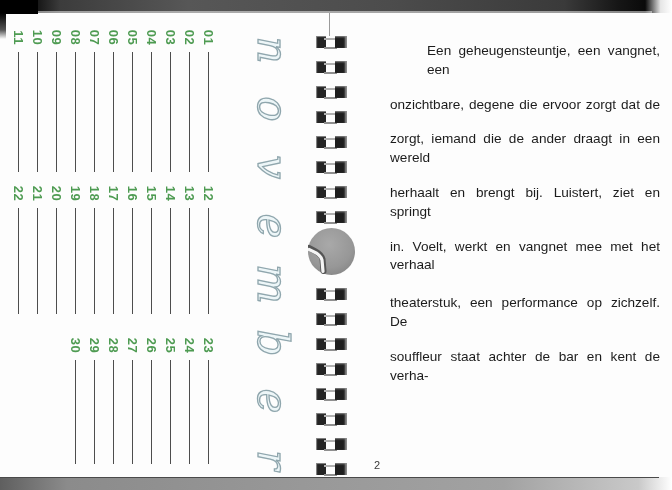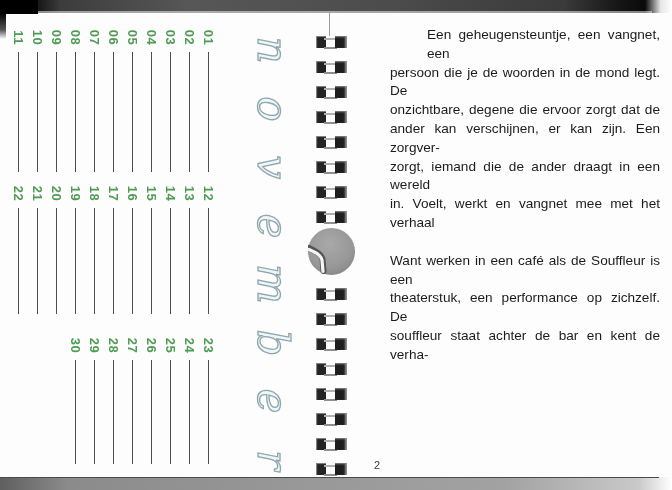--- a/index.html
+++ b/index.html
@@ -51,21 +51,21 @@
   .hole-l{position:absolute;left:0;top:1px;width:10px;height:12px;background:#242424;box-shadow:inset 1px 1px 1px #8a8a8a;}
   .hole-r{position:absolute;right:0;top:1px;width:12px;height:12px;background:#1e1e1e;box-shadow:inset -2px 1px 2px #909090;}
   .wire-mid{position:absolute;left:8px;right:10px;top:3px;height:7px;border-top:2px solid #b0b0b0;border-bottom:2px solid #8f8f8f;}
   .thumb-hole{position:absolute;left:308px;top:228px;width:47px;height:47px;}
   
   .text-block{
     position:absolute;left:390px;top:26px;width:270px;
     color:#1c1c1c;font-size:13.6px;line-height:18.8px;
   }
   .para + .para{margin-top:19px;}
-  .line{text-align:justify;text-align-last:justify;white-space:normal;}
+  .line{text-align:justify;text-align-last:justify;white-space:normal;margin-top:16px;}
   .line.last{text-align-last:left;}
   .line.indent{padding-left:37px;}
   .page-num{position:absolute;left:374px;top:459px;font-size:11px;color:#3a3a3a;}
 </style>
 </head>
 <body>
 
 <div class="scan">
 
   <div class="top-bar"></div>
@@ -383,28 +383,26 @@
       <circle cx="23.5" cy="23.5" r="23.5" fill="url(#holeg)"></circle>
       <path d="M1,20 C 9,24 13,26 14.5,31 L 15.5,43" fill="none" stroke="#555555" stroke-width="6" stroke-linecap="round"></path>
       <path d="M1,21.5 C 9,25 12.5,27 14,32 L 15,43.5" fill="none" stroke="#f4f4f4" stroke-width="3.2" stroke-linecap="round"></path>
     </svg>
   </div>
 
   <div>
     <div class="text-block">
         <div class="para">
           <div class="line indent">Een geheugensteuntje, een vangnet, een</div>
-          <div class="line">persoon die je de woorden in de mond legt. De</div>
           <div class="line">onzichtbare, degene die ervoor zorgt dat de</div>
-          <div class="line">ander kan verschijnen, er kan zijn. Een zorgver-</div>
           <div class="line">zorgt, iemand die de ander draagt in een wereld</div>
+          <div class="line">herhaalt en brengt bij. Luistert, ziet en springt</div>
           <div class="line">in. Voelt, werkt en vangnet mee met het verhaal</div>
         </div>
         <div class="para">
-          <div class="line">Want werken in een café als de Souffleur is een</div>
           <div class="line">theaterstuk, een performance op zichzelf. De</div>
           <div class="line">souffleur staat achter de bar en kent de verha-</div>
         </div>
       </div>
     <div class="page-num">2</div>
   </div>
 
   <div class="bottom-bar"></div>
 </div>
 

